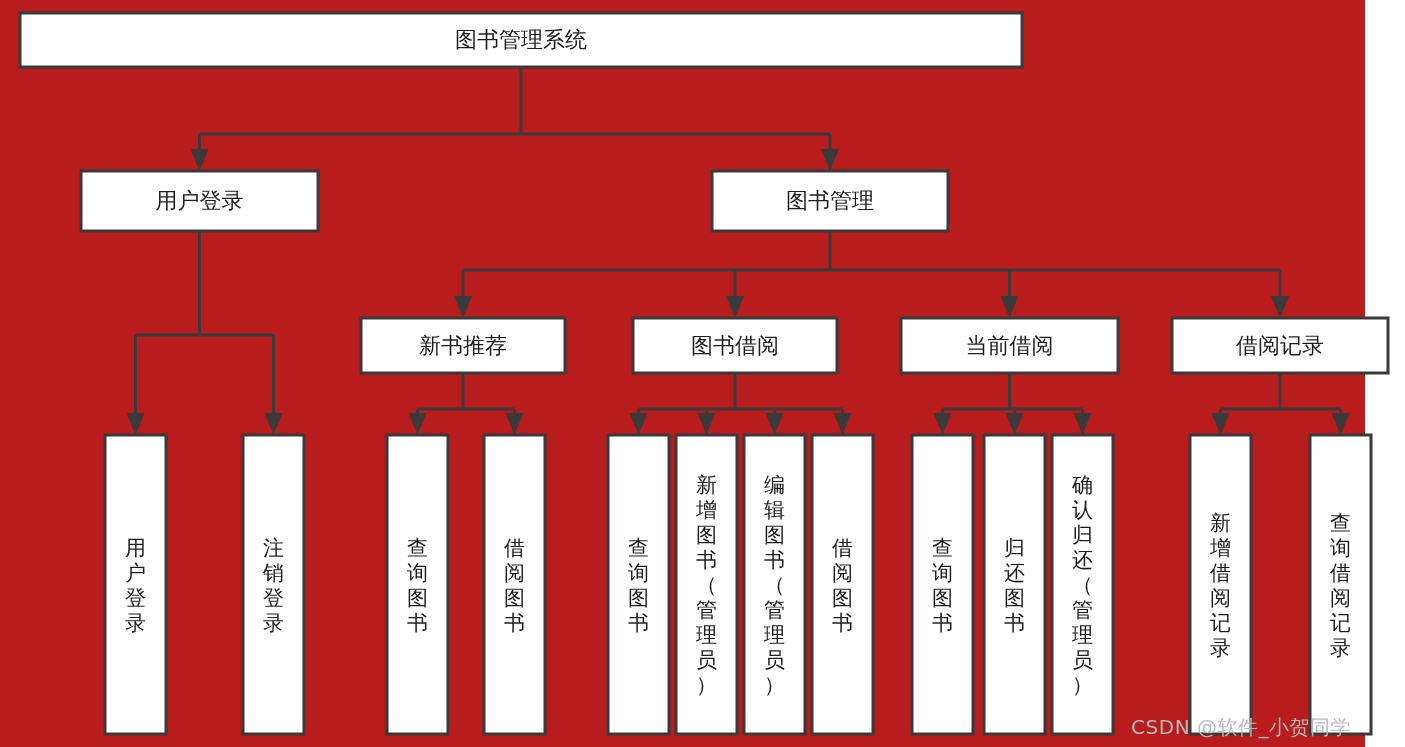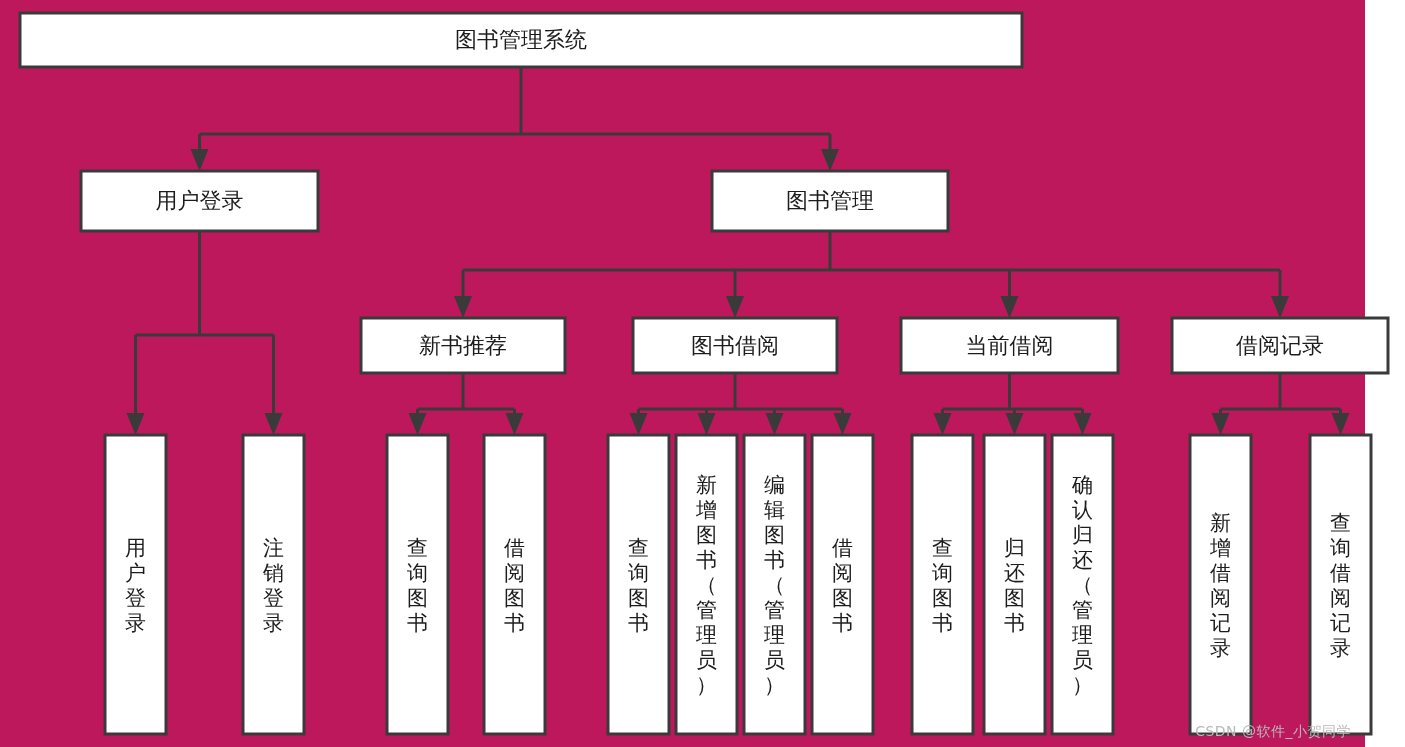--- a/index.html
+++ b/index.html
@@ -10,21 +10,21 @@
   body {
     width: 1405px;
     height: 747px;
     overflow: hidden;
     font-family: "DejaVu Sans", "Liberation Sans", sans-serif;
   }
   #diagram-root {
     position: relative;
     width: 1365px;
     height: 747px;
-    background: #be185d;
+    background: #b91c1c;
     text-align: right;
   }
   svg.flow-svg {
     position: absolute;
     left: 0;
     top: 0;
     width: 1405px;
     height: 747px;
   }
   .node-box {
@@ -53,21 +53,21 @@
     font-family: "DejaVu Sans", "Liberation Sans", sans-serif;
     font-size: 21px;
     fill: #1c1c1c;
     text-anchor: middle;
   }
   .watermark {
     position: absolute;
     right: 14px;
     bottom: 6px;
     font-family: "DejaVu Sans", "Liberation Sans", sans-serif;
-    font-size: 14px;
+    font-size: 20px;
     color: #b9b9b9;
     letter-spacing: 0.5px;
     white-space: nowrap;
     pointer-events: none;
   }
 </style>
 </head>
 <body>
 
 <div id="diagram-root">

